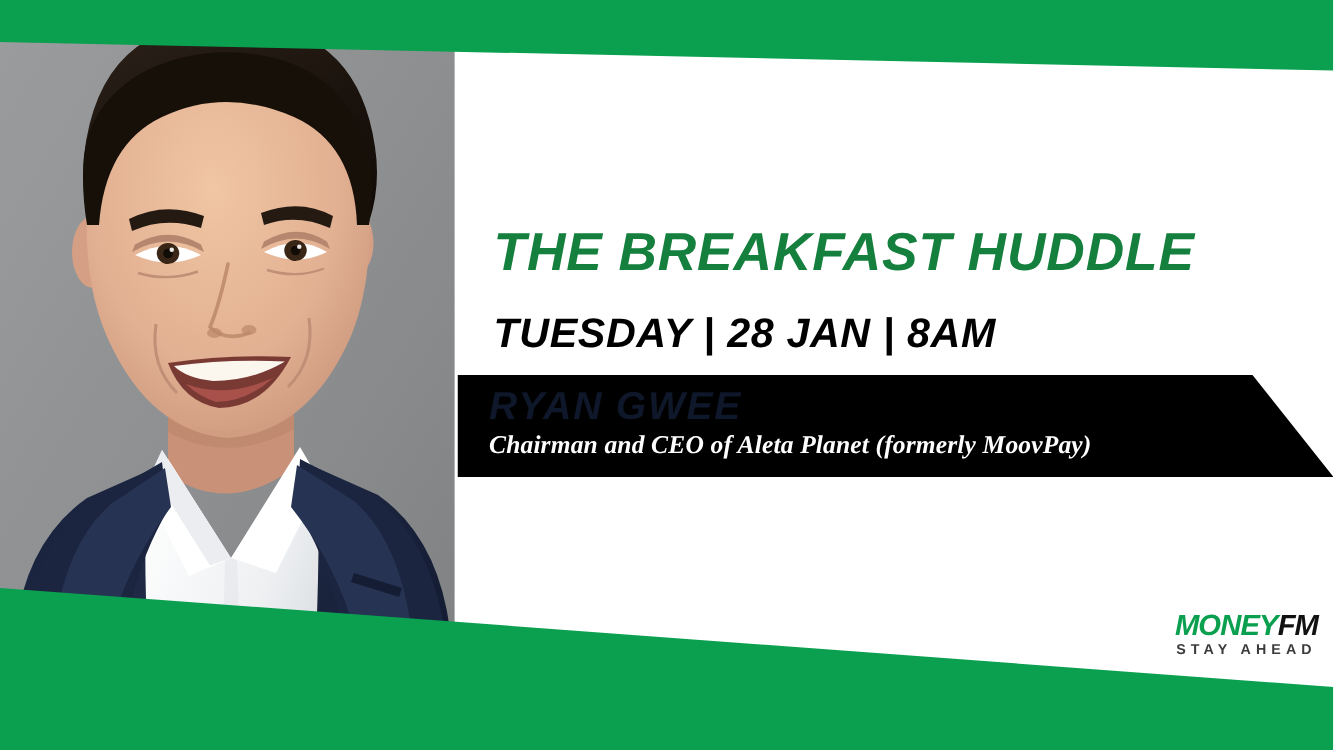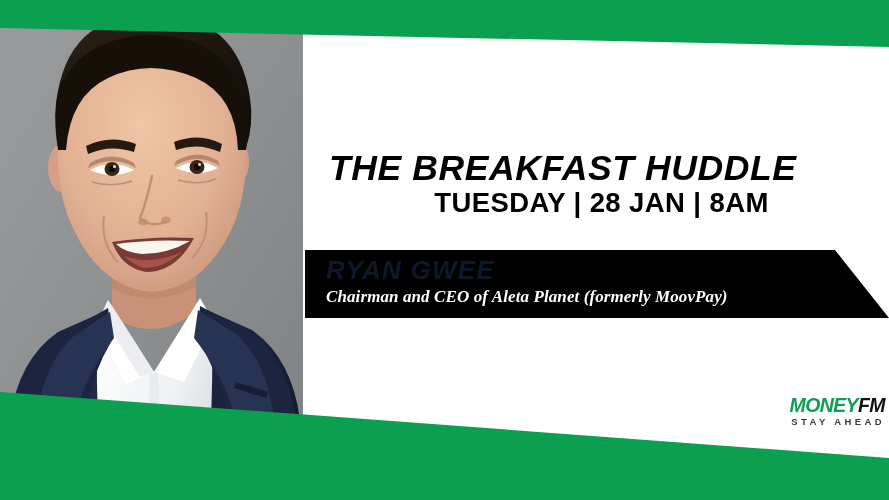--- a/index.html
+++ b/index.html
@@ -58,33 +58,33 @@
     position: absolute;
     left: 329px;
     top: 150px;
     width: 545px;
   }
   .show-title {
     font-size: 35.5px;
     font-weight: bold;
     font-style: italic;
     letter-spacing: 0.6px;
-    color: #000000;
+    color: #15803d;
     line-height: 1.06;
     white-space: nowrap;
   }
   .show-schedule {
-    margin-top: 0;
+    margin-top: 19px;
     font-size: 27.5px;
     font-weight: bold;
+    font-style: italic;
     letter-spacing: 0.4px;
     color: #000000;
     line-height: 1.08;
     white-space: nowrap;
-    text-align: center;
   }
 
   
   .guest-banner {
     position: absolute;
     left: 305px;
     top: 250px;
     width: 584px;
     height: 70px;
   }
@@ -117,23 +117,23 @@
     color: #ffffff;
     line-height: 1.2;
     white-space: nowrap;
     font-family: Liberation Serif, serif;
   }
 
   
   .station-logo {
     position: absolute;
     left: 777px;
-    top: 396px;
+    top: 408px;
     width: 108px;
-    text-align: right;
+    text-align: center;
     line-height: 1;
   }
   .logo-wordmark {
     font-size: 19.5px;
     font-weight: bold;
     font-style: italic;
     letter-spacing: -0.6px;
     white-space: nowrap;
   }
   .logo-money { color: #0aa04f; }

